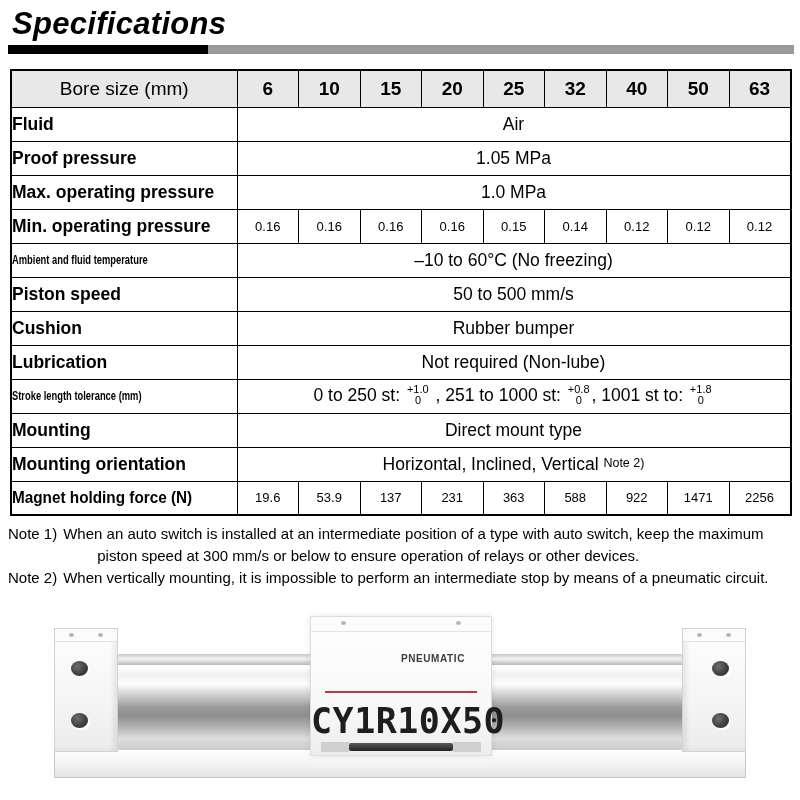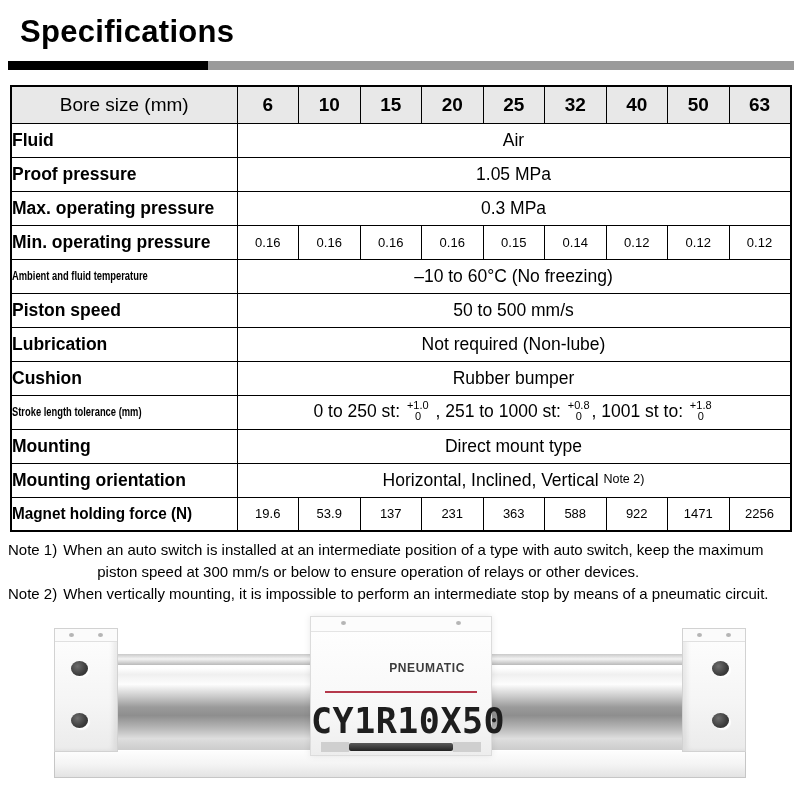--- a/index.html
+++ b/index.html
@@ -3,21 +3,21 @@
 <meta charset="utf-8">
 <style>
   * { box-sizing: border-box; }
   html,body { margin:0; padding:0; }
   body {
     width:800px; height:800px; background:#ffffff; color:#000;
     font-family:"Liberation Sans", sans-serif; position:relative; overflow:hidden;
   }
   
   .page-head { padding:3px 8px 0 8px; }
-  .page-title { margin:12px; font-size:31px; font-weight:bold; letter-spacing:0.3px; line-height:1.1; }
+  .page-title { margin:4px; font-size:31px; font-weight:bold; letter-spacing:0.3px; line-height:1.1;font-style:italic; }
   .title-rule { margin-top:4px; width:786px; height:9px; background:#9a9a9a; position:relative; }
   .title-rule-black { position:absolute; left:0; top:0; height:100%; width:200px; background:#000; }
 
   
   table.spec { border-collapse:collapse; table-layout:fixed; width:780px; margin:15px 0 0 10px;
                border:2.5px solid #000; }
   table.spec th, table.spec td { border:1.5px solid #000; padding:0; overflow:hidden; }
   table.spec thead tr { height:37px;margin-left:31px; }
   table.spec tbody tr { height:34px; }
   th.bore-label { background:#e8e8e8; font-weight:normal; font-size:19px; text-align:center; }
@@ -62,21 +62,21 @@
     box-shadow:2px 2px 1px rgba(255,255,255,0.95); }
   .bracket.left  .hole { left:16px; }
   .bracket.right .hole { right:16px; }
   .hole.h1 { top:32px; } .hole.h2 { top:84px; }
   .carriage { position:absolute; left:310px; width:182px; top:18px; height:140px;
     background:linear-gradient(180deg,#ffffff,#f7f7f7 70%,#ededed);
     border:1px solid #dcdcdc; box-shadow:0 0 7px rgba(0,0,0,0.09); }
   .carriage .topface { position:absolute; top:0; left:0; right:0; height:15px;
     background:#fcfcfc; border-bottom:1px solid #e4e4e4; }
   .carriage .screw.s1 { left:30px; } .carriage .screw.s2 { right:30px; }
-  .brand { position:absolute; top:44px; right:26px; font-size:12px; font-weight:bold;
+  .brand { position:absolute; top:36px; right:26px; font-size:10px; font-weight:bold;
     letter-spacing:0.6px; color:#3c3c3c; }
   .model-divider { position:absolute; top:74px; left:14px; right:14px; height:2px; background:#b5394b; }
   .model { position:absolute; top:84px; left:0; width:100%; 
     font-family:"DejaVu Sans Mono", monospace; font-weight:bold; font-size:35px;
     letter-spacing:0.5px; color:#1e1e1e; }
   .slot { position:absolute; bottom:4px; left:38px; right:38px; height:8px;
     background:linear-gradient(#5a5a5a,#222); border-radius:2px; }
   .slot-tab { position:absolute; bottom:3px; width:28px; height:10px; background:#cfcfcf; }
   .slot-tab.l { left:10px; } .slot-tab.r { right:10px; }
 </style>
@@ -113,21 +113,21 @@
       <tr>
         <td class="lbl"><span class="sqz">Fluid</span></td>
         <td class="valspan" colspan="9">Air</td>
       </tr>
       <tr>
         <td class="lbl"><span class="sqz">Proof pressure</span></td>
         <td class="valspan" colspan="9">1.05 MPa</td>
       </tr>
       <tr>
         <td class="lbl"><span class="sqz">Max. operating pressure</span></td>
-        <td class="valspan" colspan="9">0.3 MPa</td>
+        <td class="valspan" colspan="9">1.0 MPa</td>
       </tr>
       <tr>
         <td class="lbl"><span class="sqz">Min. operating pressure</span></td>
         <td class="val">0.16</td>
         <td class="val">0.16</td>
         <td class="val">0.16</td>
         <td class="val">0.16</td>
         <td class="val">0.15</td>
         <td class="val">0.14</td>
         <td class="val">0.12</td>
@@ -136,26 +136,26 @@
       </tr>
       <tr>
         <td class="lbl cond"><span class="sqz">Ambient and fluid temperature</span></td>
         <td class="valspan" colspan="9">–10 to 60°C (No freezing)</td>
       </tr>
       <tr>
         <td class="lbl"><span class="sqz">Piston speed</span></td>
         <td class="valspan" colspan="9">50 to 500 mm/s</td>
       </tr>
       <tr>
+        <td class="lbl"><span class="sqz">Cushion</span></td>
+        <td class="valspan" colspan="9">Rubber bumper</td>
+      </tr>
+      <tr>
         <td class="lbl"><span class="sqz">Lubrication</span></td>
         <td class="valspan" colspan="9">Not required (Non-lube)</td>
-      </tr>
-      <tr>
-        <td class="lbl"><span class="sqz">Cushion</span></td>
-        <td class="valspan" colspan="9">Rubber bumper</td>
       </tr>
       <tr>
         <td class="lbl cond"><span class="sqz">Stroke length tolerance (mm)</span></td>
         <td class="valspan" colspan="9">0 to 250 st: <span class="tol">
             <span class="up">+1.0</span>
             <span class="low">0</span>
           </span> , 251 to 1000 st: <span class="tol">
             <span class="up">+0.8</span>
             <span class="low">0</span>
           </span>, 1001 st to: <span class="tol">

